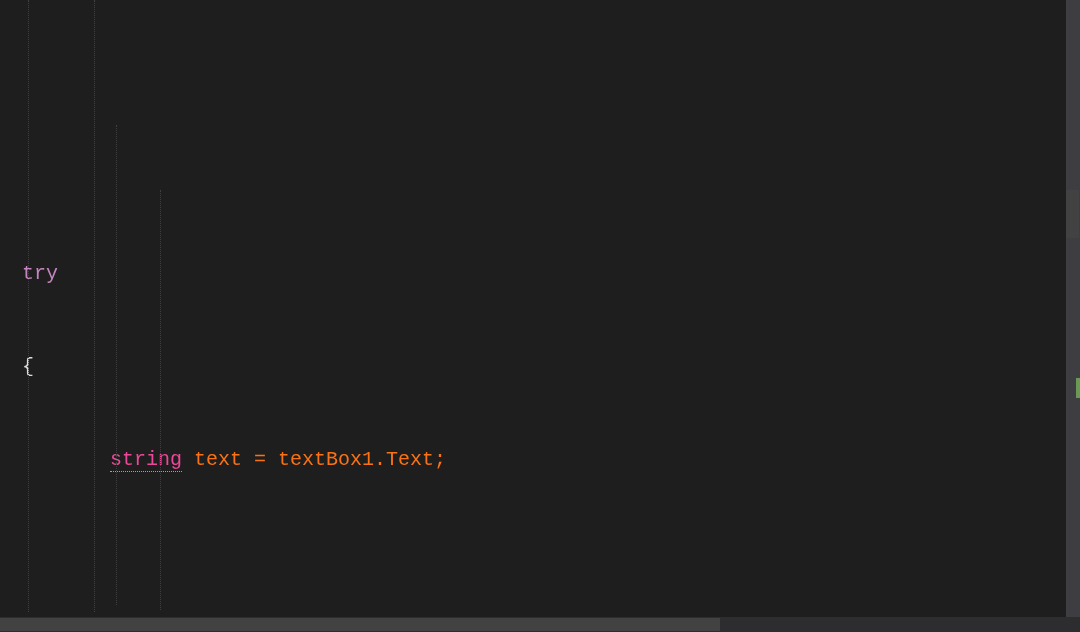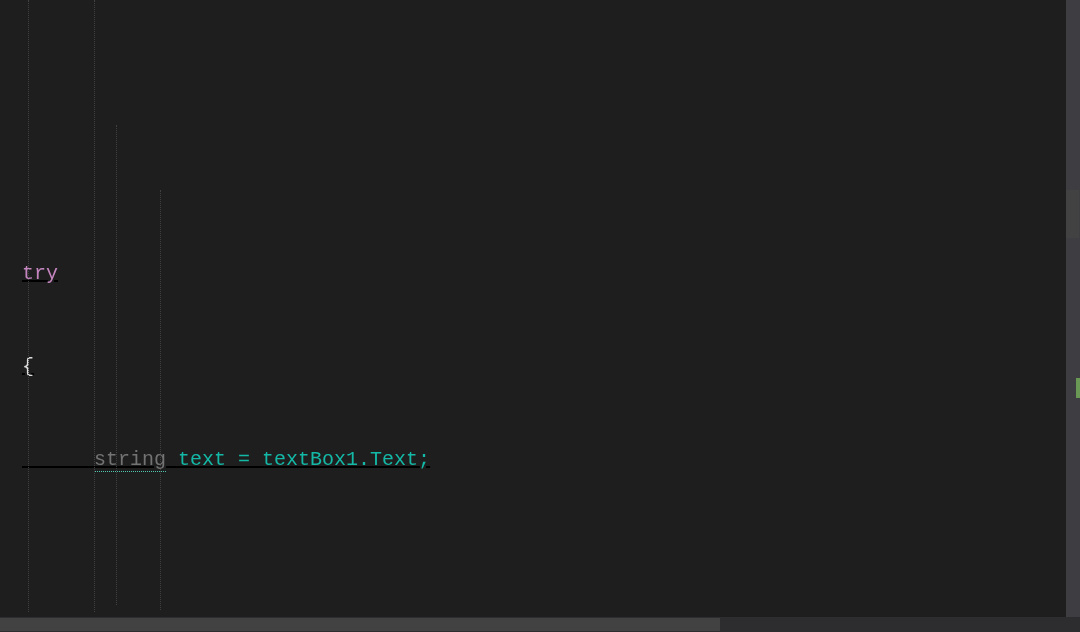--- a/index.html
+++ b/index.html
@@ -25,32 +25,31 @@
       position: relative;
       width: 1065px;
       height: 612px;
       overflow: hidden;
     }
     .line {
       display: block;
       padding-left: 22px;
       height: 31px;
       white-space: pre;
-      text-decoration: underline;
     }
     .indent-guide {
       position: absolute;
       top: 0;
       bottom: 0;
       width: 1px;
       border-left: 1px dotted #404040;
     }
-    .kw { color: #737373; }
+    .kw { color: #ec4899; margin-left: 16px; }
     .kw-purple { color: #c586c0; }
-    .plain { color: #14b8a6; margin-top: 28px; }
+    .plain { color: #f97316; margin-top: 28px; }
     .punct { color: #dcdcdc; }
     .underdotted { border-bottom: 1px dotted #4ec9b0; }
     .scrollbar-v-thumb {
       position: absolute;
       right: 1px;
       width: 13px;
       background: #424242;
     }
     .scrollbar-h {
       position: absolute;

